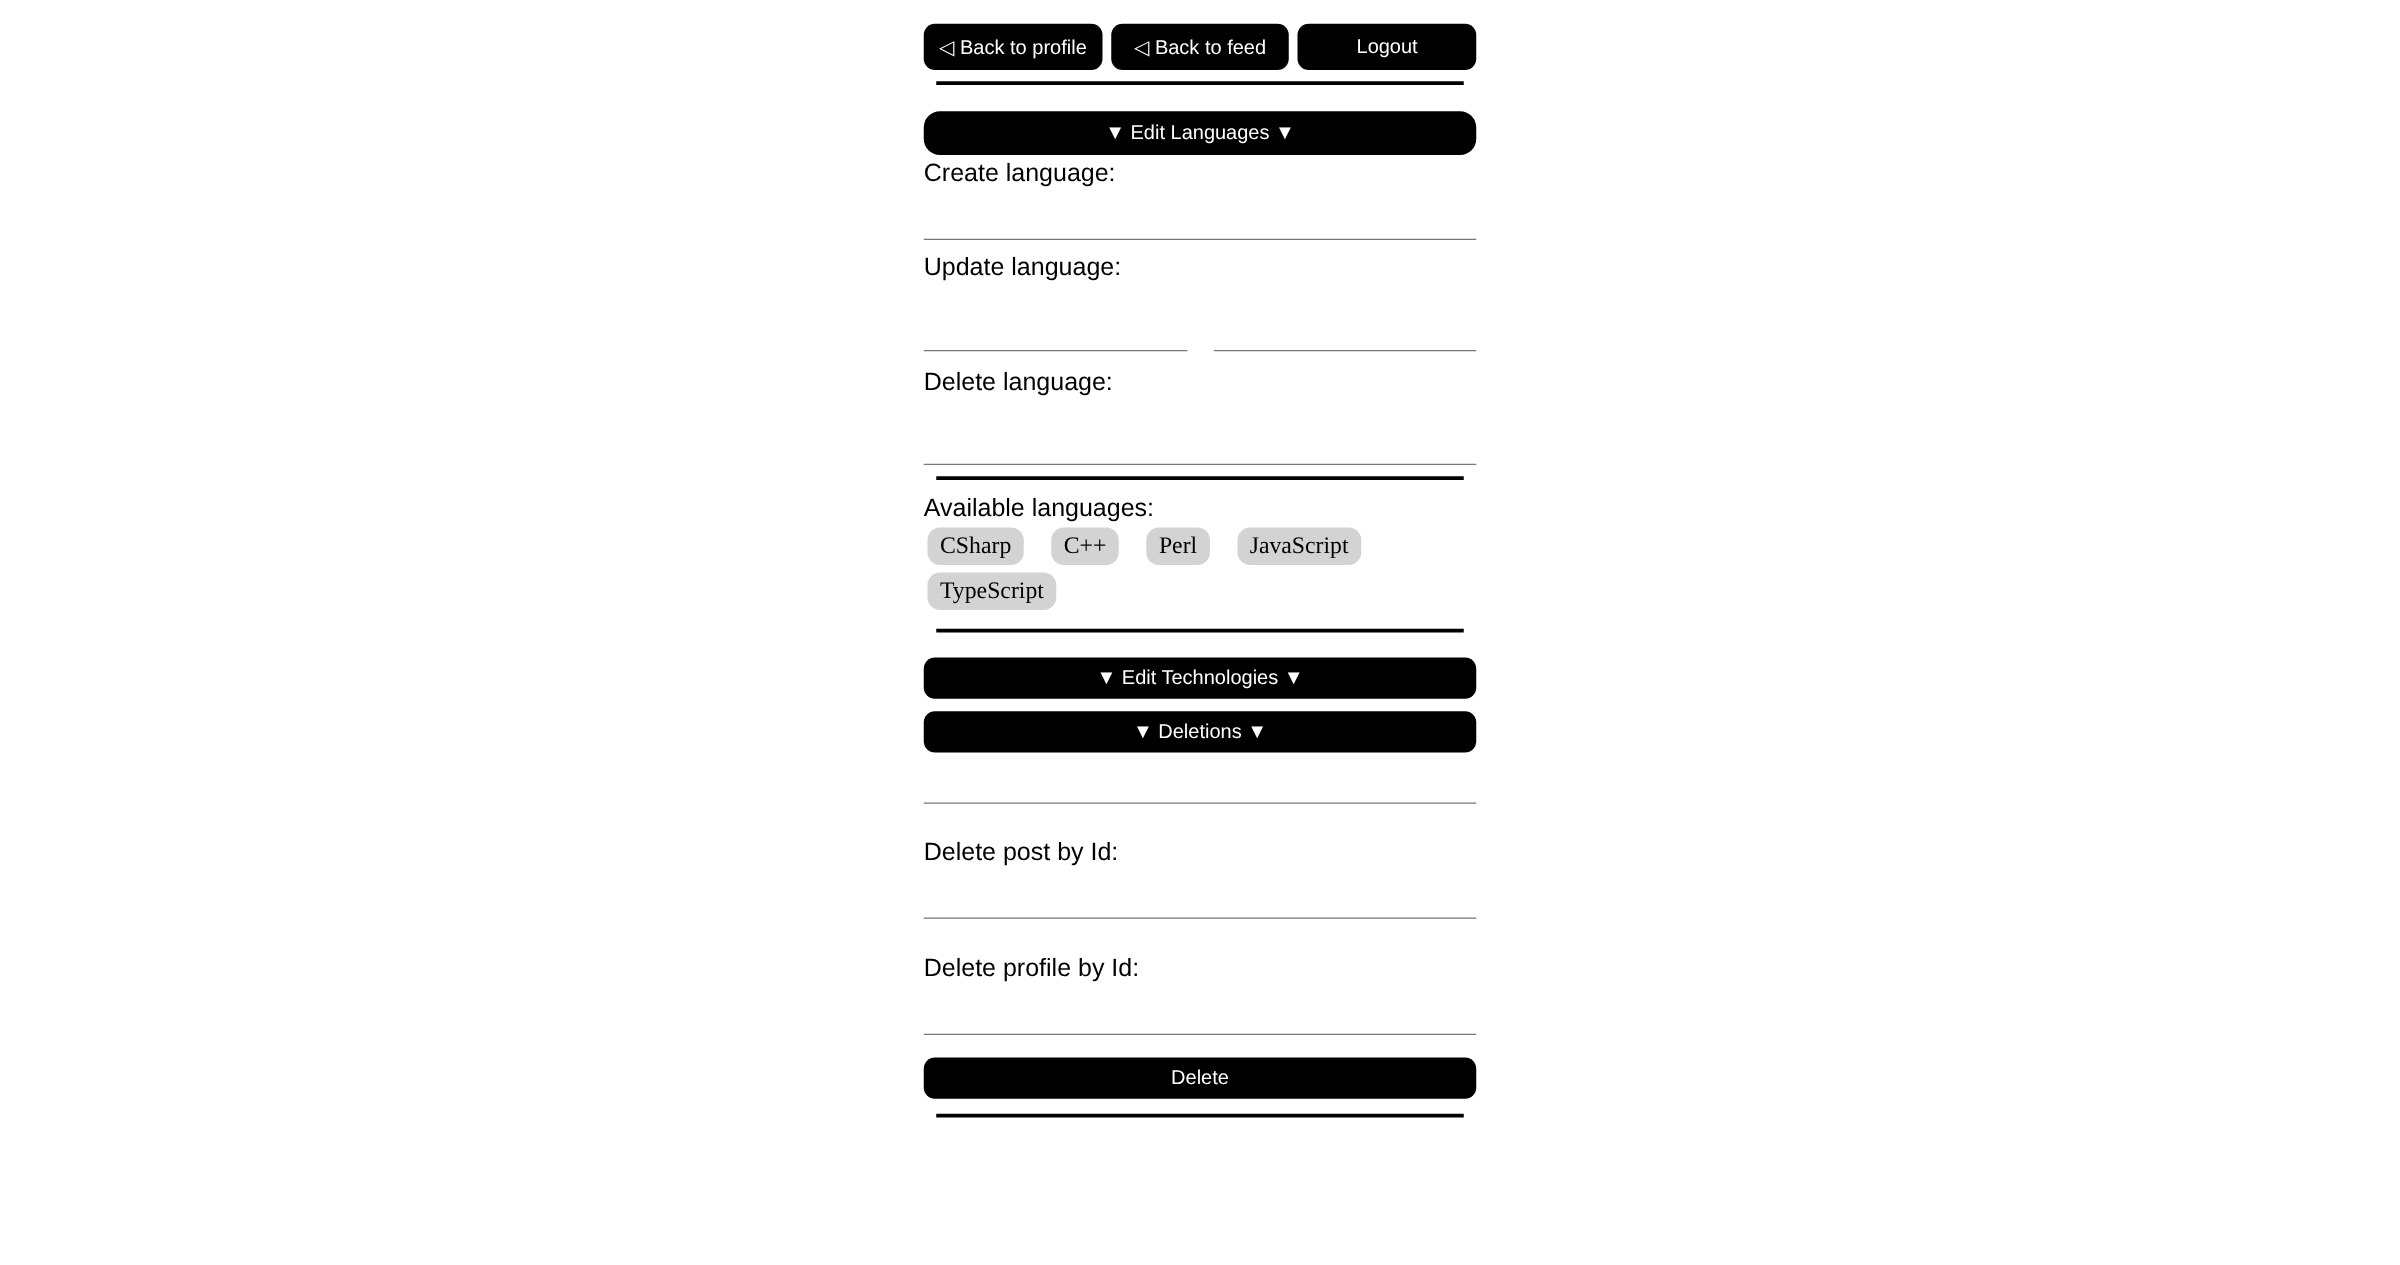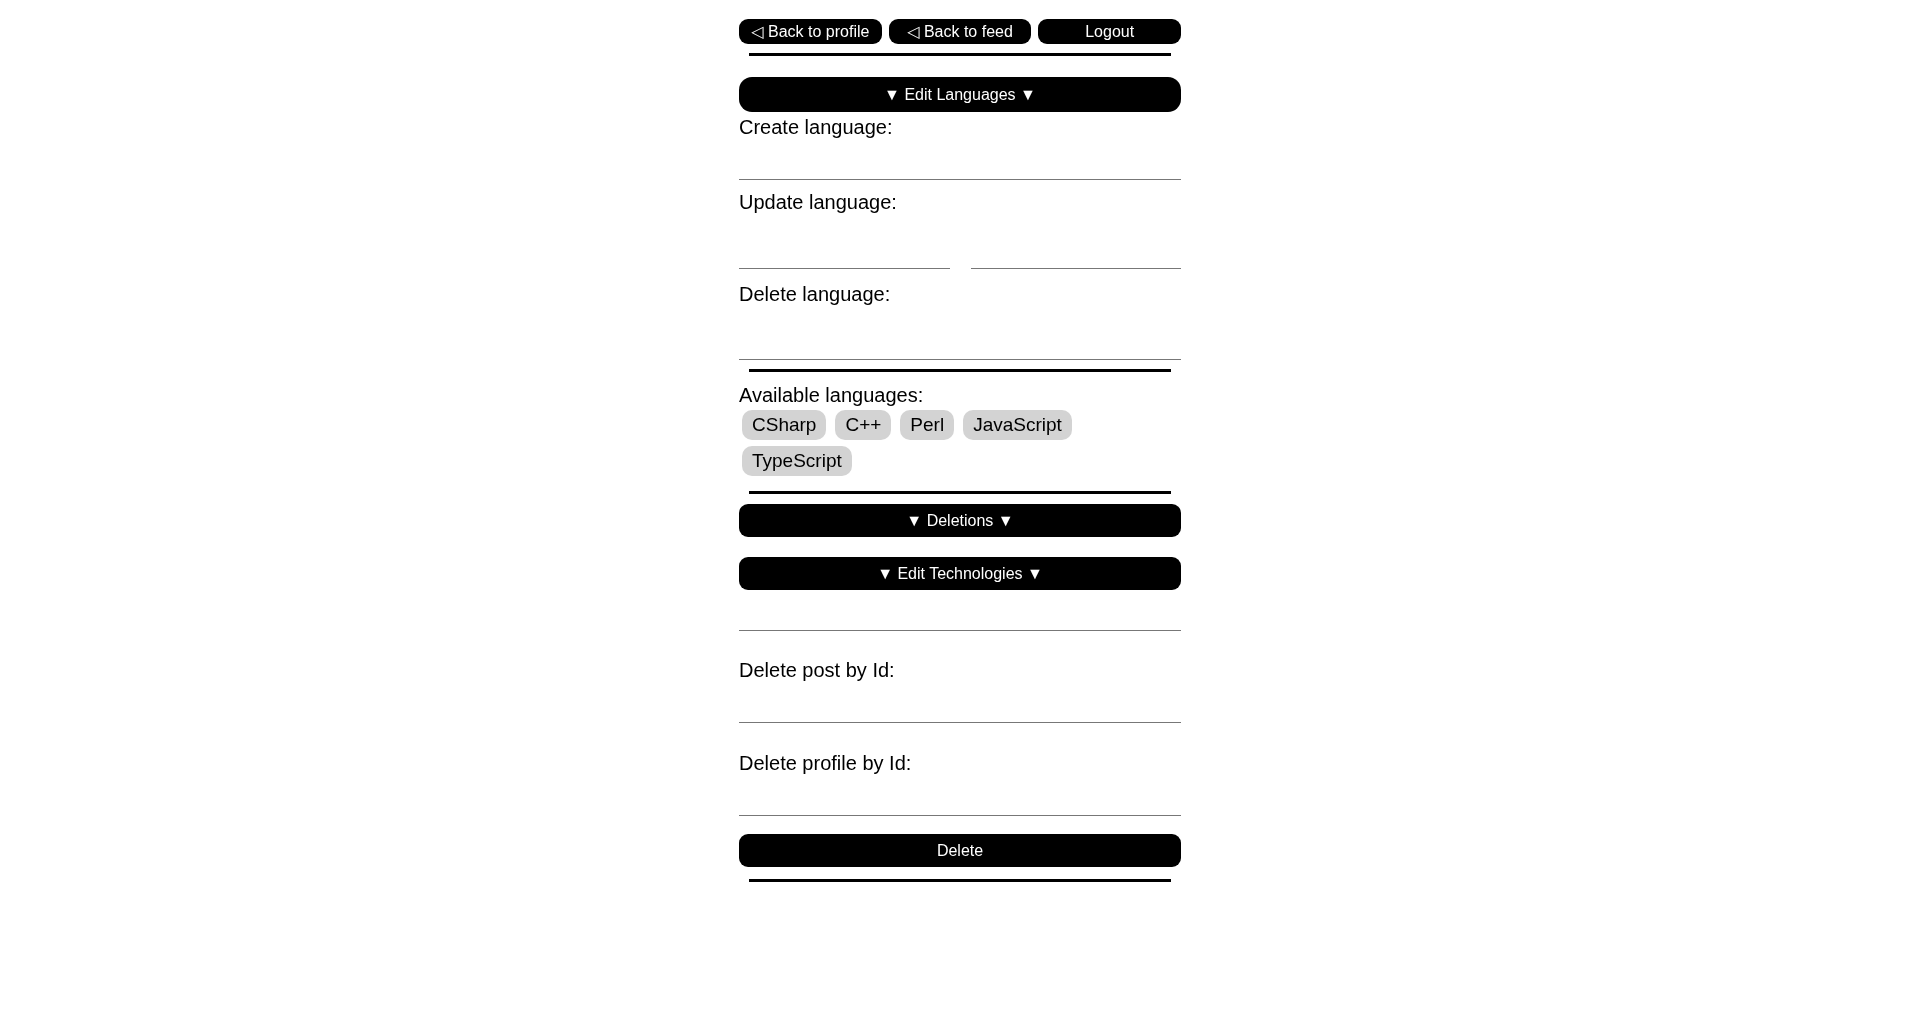--- a/index.html
+++ b/index.html
@@ -30,21 +30,21 @@
     padding: 0;
     cursor: pointer;
     text-align: center;
   }
 
   .btn-row {
     display: flex;
     gap: 7px;
     margin-top: 19px;
   }
-  .btn-row .btn { flex: 1 1 0; height: 25px; }
+  .btn-row .btn { flex: 1 1 0; height: 37px; }
 
   .divider {
     border: none;
     height: 3px;
     background: #000000;
     margin: 0 10px;
   }
   .divider.d1 { margin-top: 9px; }
   .divider.d2 { margin-top: 9px; }
   .divider.d3 { margin-top: 15px; }
@@ -93,21 +93,22 @@
   }
   .two-inputs .uinput { flex: 1 1 0; }
 
   
   .pills {
     width: 358px;
     margin-top: 3px;
     margin-left: 3px;
     display: flex;
     flex-wrap: wrap;
-    gap: 6px 9px;
+    gap: 6px 22px;
+    font-family: Liberation Serif, serif;
   }
   .pill {
     background: #d3d3d3;
     color: #000000;
     border-radius: 10px;
     padding: 3px 10px;
     font-size: 19px;
     line-height: 24px;
     white-space: nowrap;
   }
@@ -146,23 +147,23 @@
   <div class="pills">
     <span class="pill">CSharp</span>
     <span class="pill">C++</span>
     <span class="pill">Perl</span>
     <span class="pill">JavaScript</span>
     <span class="pill">TypeScript</span>
   </div>
 
   <hr class="divider d3">
 
+  <button class="btn toggle-tech">▼ Edit Technologies ▼</button>
+
   <button class="btn toggle-del">▼ Deletions ▼</button>
-
-  <button class="btn toggle-tech">▼ Edit Technologies ▼</button>
 
   <input class="uinput h41" type="text" value="" style="">
 
   <label class="field-label lbl-post">Delete post by Id:</label>
   <input class="uinput h41" type="text" value="" style="">
 
   <label class="field-label lbl-comment">Delete profile by Id:</label>
   <input class="uinput h41" type="text" value="" style="">
 
   <button class="btn delete-btn">Delete</button>

